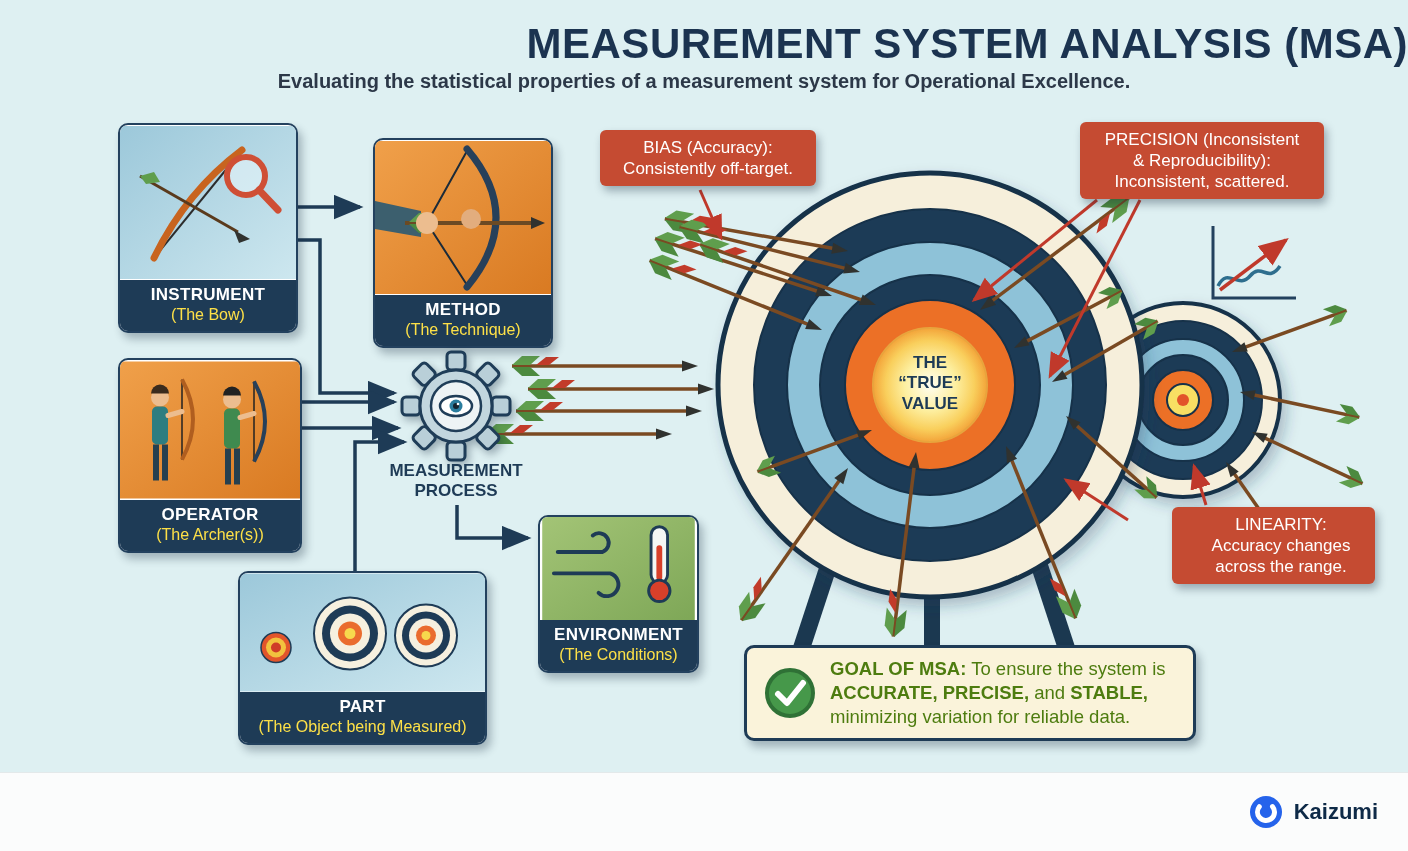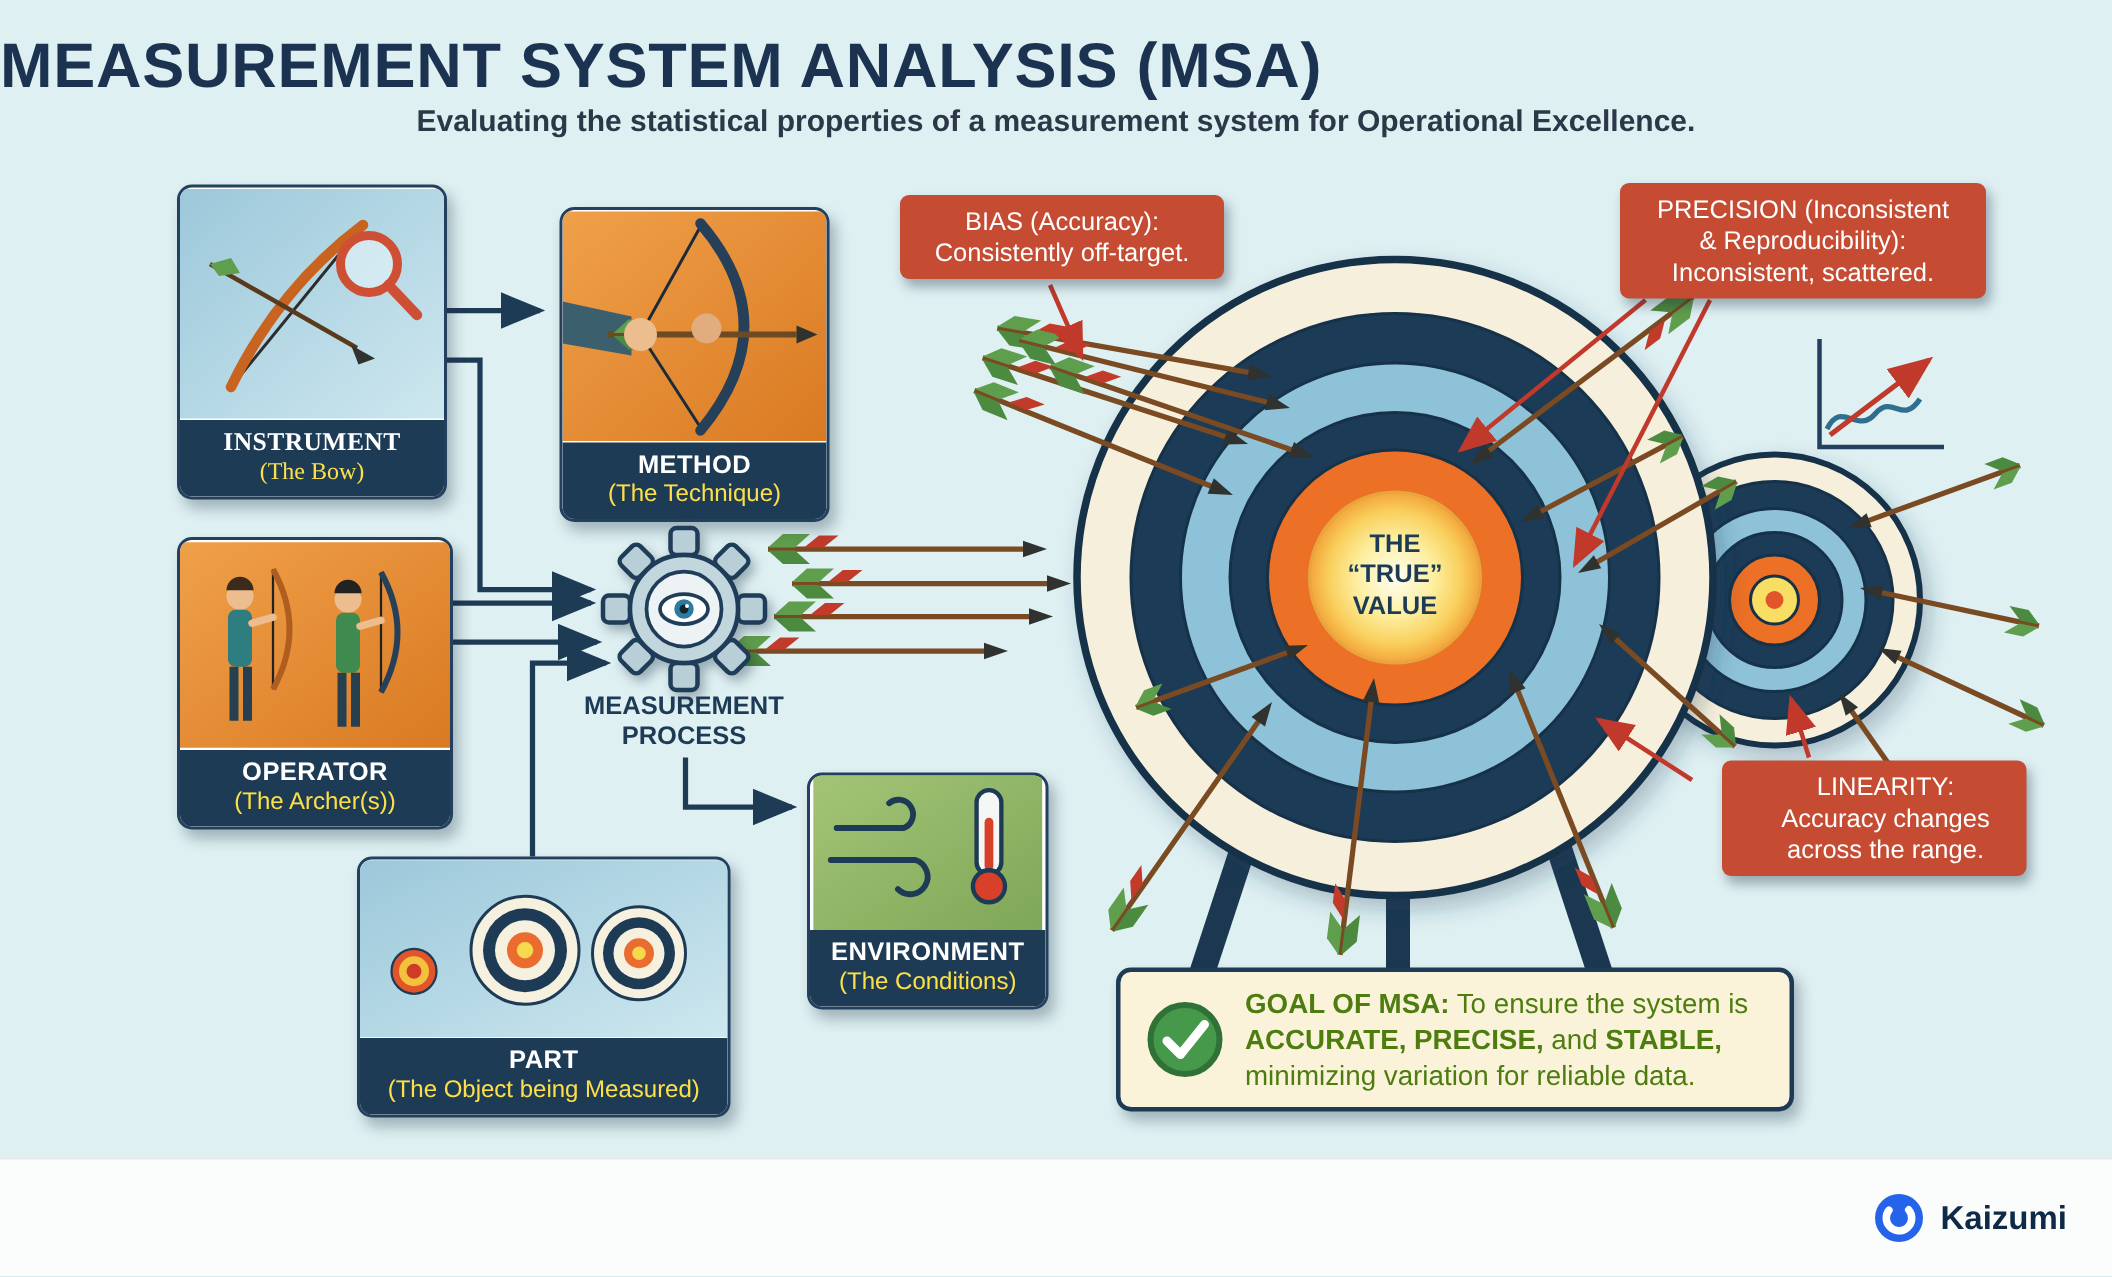--- a/index.html
+++ b/index.html
@@ -3,21 +3,21 @@
 <meta charset="utf-8">
 <style>
   html,body { margin:0; padding:0; background:#c9dfe2; }
   #stage {
     position:relative; width:1408px; height:851px; overflow:hidden;
     background:#def0f2; font-family:"Liberation Sans", sans-serif;
   }
   .abs { position:absolute; }
 
   .title {
-    left:0; top:20px; width:100%; text-align:left;
+    left:0; top:20px; width:100%; text-align:right;
     font-size:42px; font-weight:800; color:#1b3350; letter-spacing:.5px;
   }
   .subtitle {
     left:0; top:70px; width:100%; text-align:center;
     font-size:20px; font-weight:700; color:#2c3848;
   }
 
   svg#art { left:0; top:0; pointer-events:none; }
 
   .factor-box {
@@ -39,21 +39,21 @@
   .process-label span { display:block; }
 
   .callout {
     position:absolute; background:#c54b32; color:#fff; border-radius:6px;
     box-shadow:3px 5px 8px rgba(20,40,60,.35); text-align:center;
     font-weight:400; font-size:17px; line-height:1.24; padding:7px 10px;
   }
   .callout span { display:block; }
   .callout-bias      { left:600px;  top:130px; width:196px; }
   .callout-precision { left:1080px; top:122px; width:224px; }
-  .callout-linearity { left:1148px; top:507px; width:168px;padding-left:25px; }
+  .callout-linearity { left:1172px; top:507px; width:168px;padding-left:25px; }
 
   .target-center {
     left:870px; top:353px; width:120px; text-align:center;
     font-weight:800; color:#1e3b56; font-size:17px; line-height:1.2;
   }
   .target-center span { display:block; }
 
   .goal-box {
     left:744px; top:645px; width:452px; height:96px; box-sizing:border-box;
     background:#faf3da; border:3px solid #1e3b56; border-radius:10px;
@@ -187,21 +187,21 @@
       <line x1="1097" y1="200" x2="974" y2="300" marker-end="url(#mR)"></line>
       <line x1="1140" y1="200" x2="1050" y2="376" marker-end="url(#mR)"></line>
       <line x1="1206" y1="505" x2="1194" y2="466" marker-end="url(#mR)"></line>
       <line x1="1128" y1="520" x2="1066" y2="480" marker-end="url(#mR)"></line>
     </g>
   </svg>
 
   <div class="abs title">MEASUREMENT SYSTEM ANALYSIS (MSA)</div>
   <div class="abs subtitle">Evaluating the statistical properties of a measurement system for Operational Excellence.</div>
 
-  <div class="factor-box" style="left:118px; top:123px; width:176px; height:206px;font-family:Liberation Serif, serif;">
+  <div class="factor-box" style="left:118px; top:123px; width:176px; height:206px;">
     <div class="factor-art">
       <svg viewBox="0 0 176 153">
         <defs>
             <linearGradient id="gInst" x1="0" y1="0" x2="1" y2="1">
           <stop offset="0%" stop-color="#9cc8da"></stop>
               <stop offset="100%" stop-color="#cde7ef"></stop>
         </linearGradient>
           </defs>
         <rect width="176" height="153" fill="url(#gInst)"></rect>
         <line x1="34" y1="132" x2="122" y2="24" stroke="#2c2c2c" stroke-width="2"></line>

